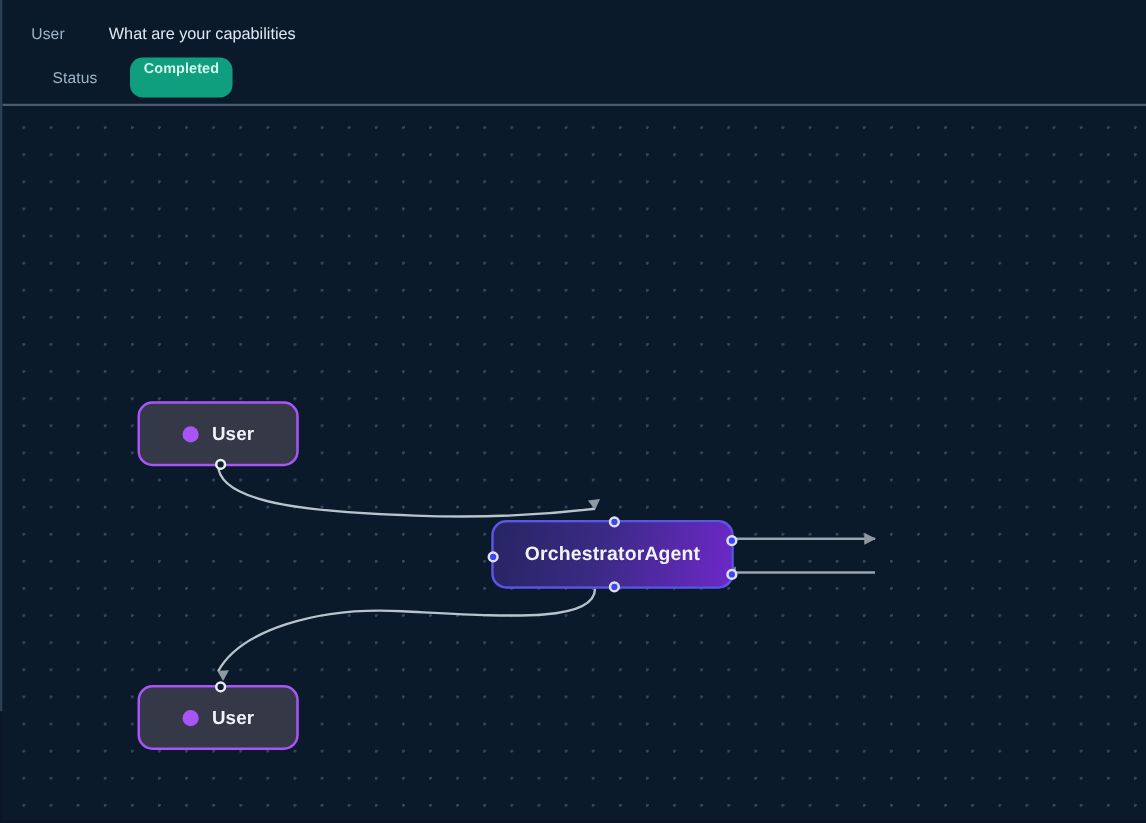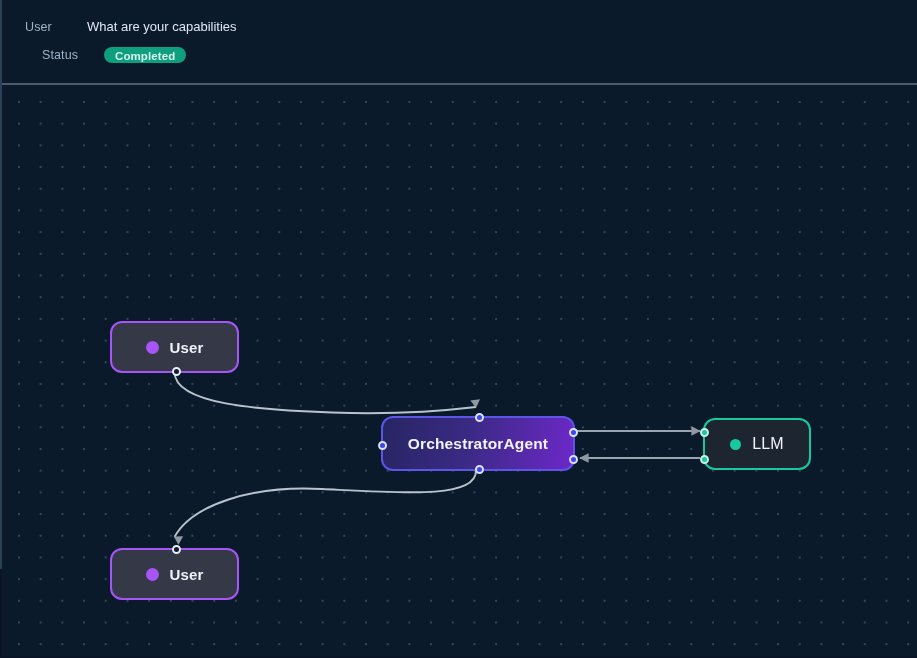--- a/index.html
+++ b/index.html
@@ -55,21 +55,21 @@
     line-height: 18px;
     text-align: right;
   }
 
   .badge {
     display: inline-block;
     background: #0f9f7e;
     color: #d6f5ec;
     font-size: 11.5px;
     font-weight: bold;
-    padding: 3px 11px 0 11px;
+    padding: 3px 11px 16px 11px;
     border-radius: 10px;
     line-height: 13px;
     letter-spacing: 0.1px;
   }
 
   
   .canvas {
     position: absolute;
     left: 0; top: 85px;
     width: 915px;
@@ -205,39 +205,31 @@
     </svg>
 
     <div class="node node-user" style="left:108px; top:236px;">
       <div class="node-inner">
         <span class="node-dot"></span>
         <span class="node-label">User</span>
       </div>
       <span class="handle handle-white" style="left:60px; bottom:-5px;"></span>
     </div>
 
-    <div class="node node-agent" style="left:379px; top:331px;">
+    <div class="node node-agent" style="left:391px; top:331px;">
       <div class="node-inner">
         <span class="node-label">OrchestratorAgent</span>
       </div>
       <span class="handle handle-blue" style="left:-5px; top:23px;"></span>
       <span class="handle handle-blue" style="left:92px; top:-5px;"></span>
       <span class="handle handle-blue" style="left:92px; bottom:-5px;"></span>
       <span class="handle handle-blue" style="right:-5px; top:10px;"></span>
       <span class="handle handle-blue" style="right:-5px; top:37px;"></span>
     </div>
 
-    <div class="node node-llm" style="left:701px; top:333px;">
-      <div class="node-inner">
-        <span class="node-dot"></span>
-        <span class="node-label">LLM</span>
-      </div>
-      <span class="handle handle-teal" style="left:-5px; top:8px;"></span>
-      <span class="handle handle-teal" style="left:-5px; top:35px;"></span>
-    </div>
 
     <div class="node node-user" style="left:108px; top:463px;">
       <div class="node-inner">
         <span class="node-dot"></span>
         <span class="node-label">User</span>
       </div>
       <span class="handle handle-white" style="left:60px; top:-5px;"></span>
     </div>
 
   </div>

